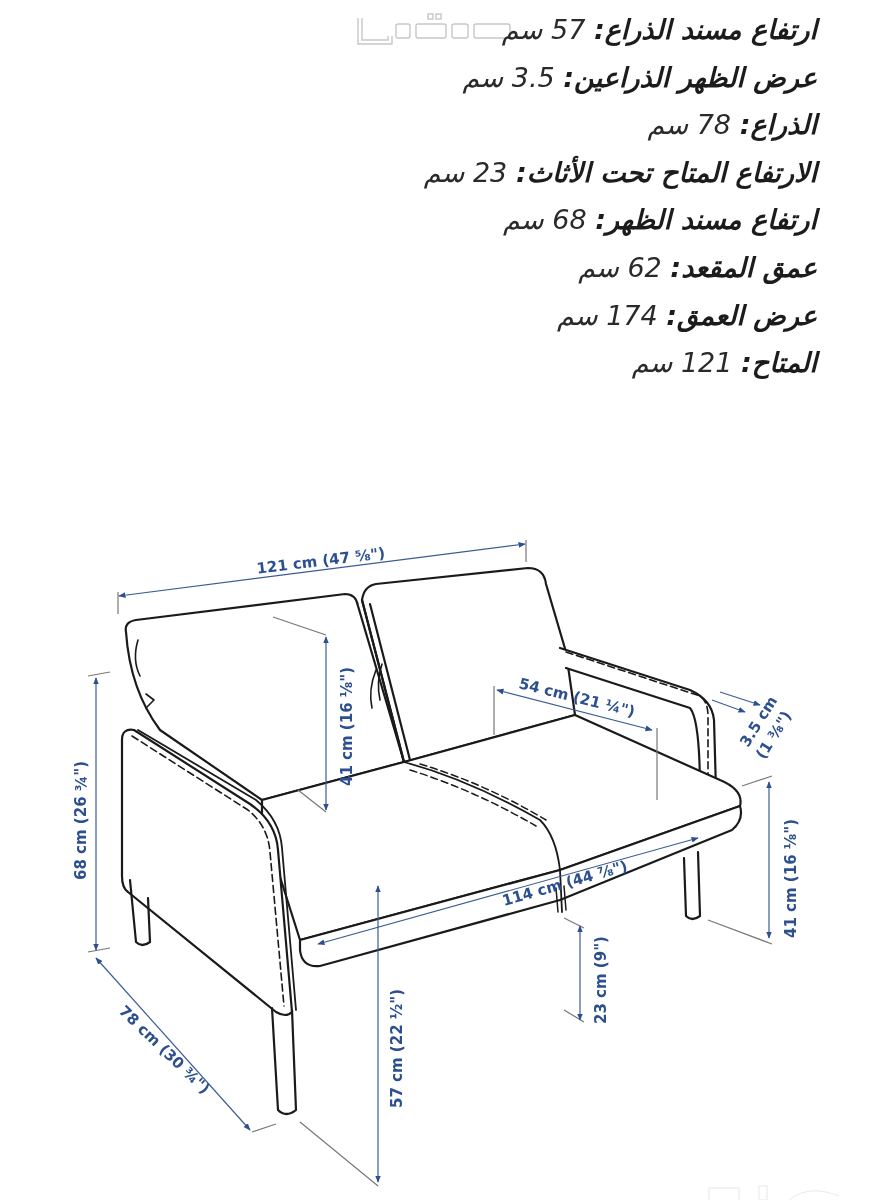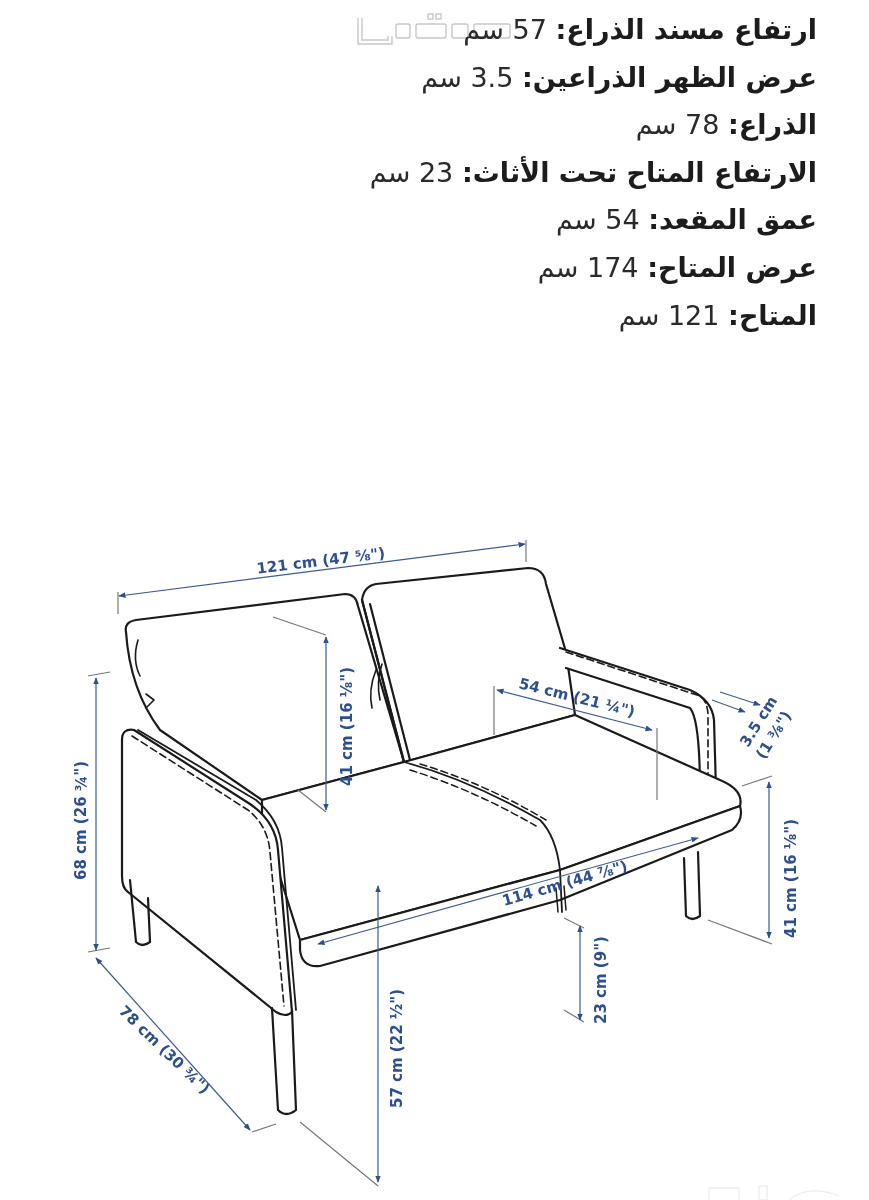--- a/index.html
+++ b/index.html
@@ -19,20 +19,21 @@
       top: 6px;
       right: 52px;
       direction: rtl;
       text-align: right;
       color: #1c1c1c;
     }
     .spec-row {
       font-size: 27px;
       line-height: 47.6px;
       white-space: nowrap;
+      font-style: italic;
     }
     .spec-label {
       font-weight: bold;
     }
     .spec-value {
       font-weight: normal;
       color: #2a2a2a;
     }
     .watermark {
       position: absolute;
@@ -91,25 +92,29 @@
   </div>
   <div class="spec-row">
     <span class="spec-label">الذراع:</span>
     <span class="spec-value">78 سم</span>
   </div>
   <div class="spec-row">
     <span class="spec-label">الارتفاع المتاح تحت الأثاث:</span>
     <span class="spec-value">23 سم</span>
   </div>
   <div class="spec-row">
+    <span class="spec-label">ارتفاع مسند الظهر:</span>
+    <span class="spec-value">68 سم</span>
+  </div>
+  <div class="spec-row">
     <span class="spec-label">عمق المقعد:</span>
-    <span class="spec-value">54 سم</span>
-  </div>
-  <div class="spec-row">
-    <span class="spec-label">عرض المتاح:</span>
+    <span class="spec-value">62 سم</span>
+  </div>
+  <div class="spec-row">
+    <span class="spec-label">عرض العمق:</span>
     <span class="spec-value">174 سم</span>
   </div>
   <div class="spec-row">
     <span class="spec-label">المتاح:</span>
     <span class="spec-value">121 سم</span>
   </div>
 </div>
 
 <svg class="diagram" viewBox="0 520 869 680">
   <defs>

